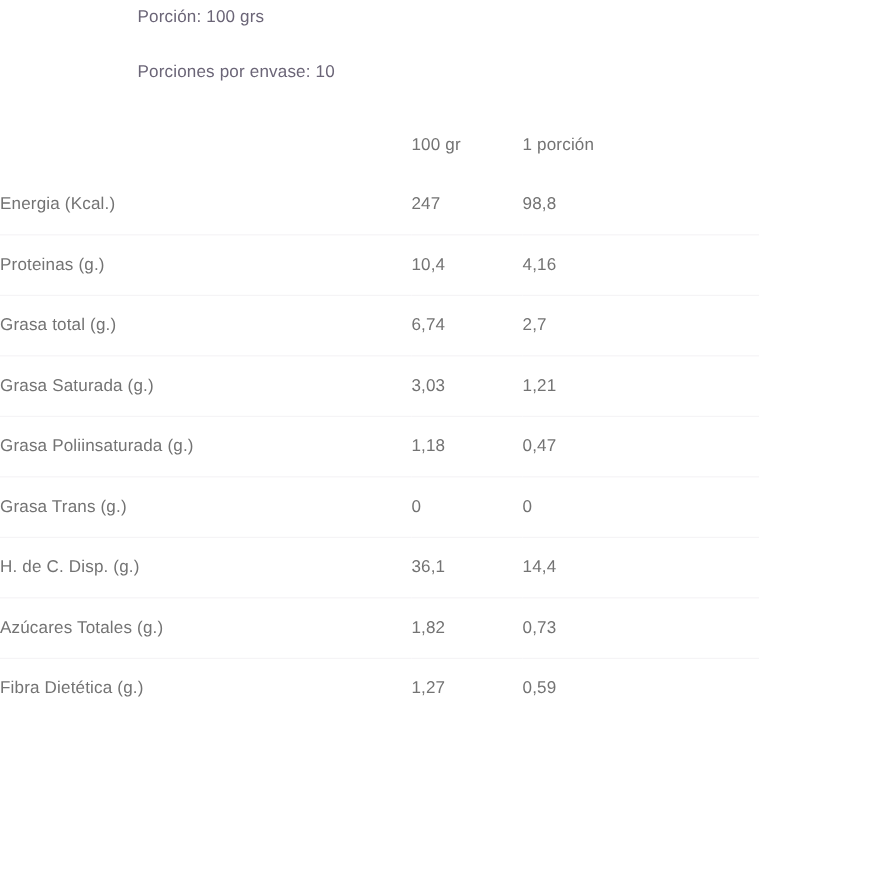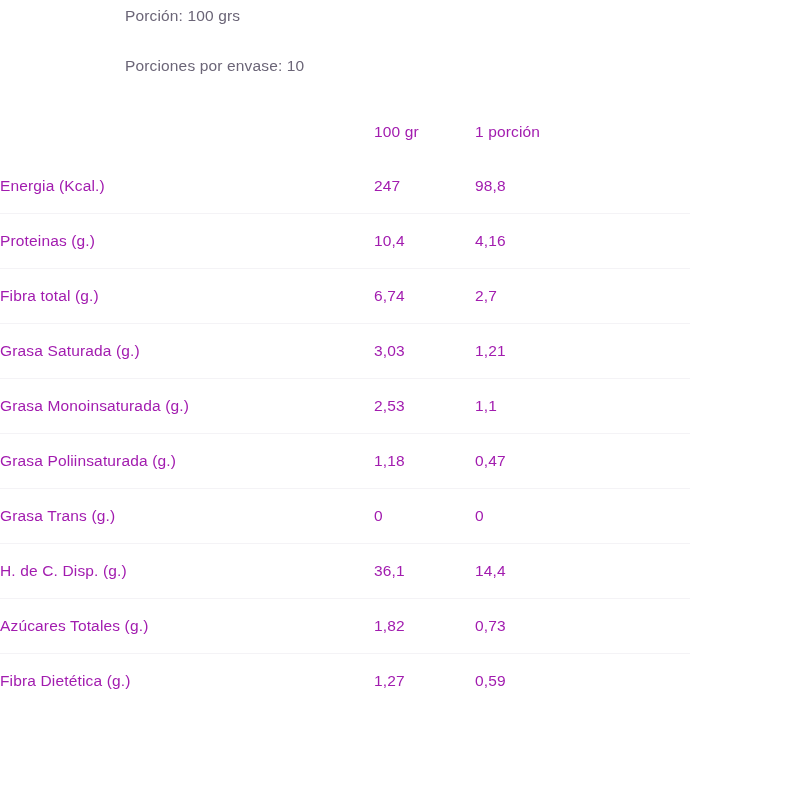--- a/index.html
+++ b/index.html
@@ -51,21 +51,21 @@
   .nutrition-table col.c-pad { width: 110px; }
 
   .nutrition-table th,
   .nutrition-table td {
     font-weight: normal;
     text-align: left;
     padding: 0;
     height: 54px;
     vertical-align: middle;
     font-size: 15.5px;
-    color: #a21caf;
+    color: #737373;
     letter-spacing: 0.15px;
     border-bottom: 1px solid #f4f3f6;
   }
   .nutrition-table tr:last-child th,
   .nutrition-table tr:last-child td {
     border-bottom: none;
   }
 
   .cell-label { padding-left: 125px; }
   .cell-v1 { padding-left: 0; }
@@ -107,35 +107,29 @@
           <td class="cell-v2">98,8</td>
           <td class="cell-pad"></td>
         </tr>
         <tr>
           <td class="cell-label">Proteinas (g.)</td>
           <td class="cell-v1">10,4</td>
           <td class="cell-v2">4,16</td>
           <td class="cell-pad"></td>
         </tr>
         <tr>
-          <td class="cell-label">Fibra total (g.)</td>
+          <td class="cell-label">Grasa total (g.)</td>
           <td class="cell-v1">6,74</td>
           <td class="cell-v2">2,7</td>
           <td class="cell-pad"></td>
         </tr>
         <tr>
           <td class="cell-label">Grasa Saturada (g.)</td>
           <td class="cell-v1">3,03</td>
           <td class="cell-v2">1,21</td>
-          <td class="cell-pad"></td>
-        </tr>
-        <tr>
-          <td class="cell-label">Grasa Monoinsaturada (g.)</td>
-          <td class="cell-v1">2,53</td>
-          <td class="cell-v2">1,1</td>
           <td class="cell-pad"></td>
         </tr>
         <tr>
           <td class="cell-label">Grasa Poliinsaturada (g.)</td>
           <td class="cell-v1">1,18</td>
           <td class="cell-v2">0,47</td>
           <td class="cell-pad"></td>
         </tr>
         <tr>
           <td class="cell-label">Grasa Trans (g.)</td>

